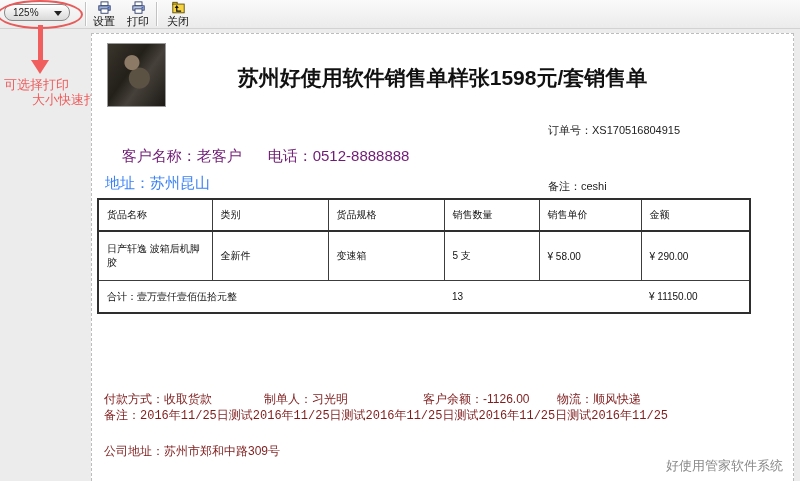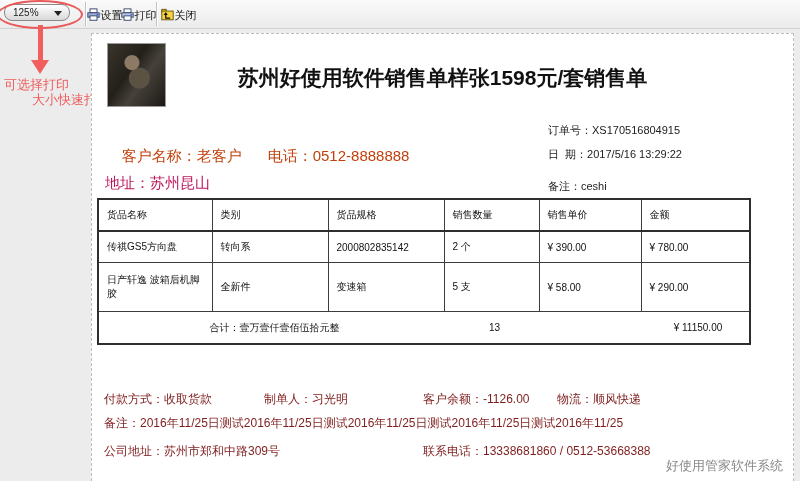--- a/index.html
+++ b/index.html
@@ -31,22 +31,22 @@
     position:absolute; left:-3px; top:0; width:82px; height:25px;
     border:2px solid #e85b5b; border-radius:50%; pointer-events:none;
   }
   .tb-sep {
     position:absolute; top:2px; width:1px; height:24px;
     background:#c2c2c2; border-right:1px solid #ffffff;
   }
   .sep1 { left:85px; } .sep2 { left:156px; }
   .tb-btn {
     position:absolute; top:1px; width:36px; height:27px;
-    display:flex; flex-direction:row; align-items:center;
-    font-size:11px; color:#111; cursor:default;justify-content:center;
+    display:flex; flex-direction:column; align-items:center;
+    font-size:11px; color:#111; cursor:default;
   }
   .btn-settings { left:86px; } .btn-print { left:120px; } .btn-close { left:160px; }
   .tb-btn svg { width:15px; height:14px; display:block; }
   .tb-btn .lbl { line-height:12px; white-space:nowrap; }
 
   
   .arrow-line { position:absolute; left:38px; top:25px; width:5px; height:36px; background:#f15e5e; }
   .arrow-head { position:absolute; left:31px; top:60px; width:0; height:0;
     border-left:9px solid transparent; border-right:9px solid transparent; border-top:14px solid #f15e5e; }
   .annot { position:absolute; left:4px; color:#ef5b5b; font-size:13px; white-space:nowrap; }
@@ -62,50 +62,50 @@
     background:
       radial-gradient(circle at 42% 30%, #8d7a66 0 7px, transparent 8px),
       radial-gradient(circle at 55% 55%, #5c5244 0 10px, transparent 11px),
       linear-gradient(125deg,#3a352c 0%,#23201a 40%,#46413a 60%,#1c1915 100%);
     border:1px solid #9a9a9a; box-sizing:border-box;
   }
   .title {
     position:absolute; left:0; top:30px; width:100%; text-align:center;
     font-size:21px; font-weight:bold; color:#111; white-space:nowrap;
   }
-  .cust { position:absolute; left:13px; top:96px; font-size:15px; color:#c2410c; white-space:pre; }
+  .cust { position:absolute; left:13px; top:96px; font-size:15px; color:#701a75; white-space:pre; }
   .cust .phone { margin-left:26px; }
-  .addr { position:absolute; left:13px; top:140px; font-size:15px; color:#be185d; white-space:pre; }
+  .addr { position:absolute; left:13px; top:140px; font-size:15px; color:#3b82f6; white-space:pre; }
   .meta { position:absolute; left:456px; font-size:11px; color:#222; white-space:pre; }
   .meta-order { top:89px; } .meta-date { top:113px; } .meta-remark { top:145px; }
 
   
   table.items {
     position:absolute; left:5px; top:164px; width:652px;
     border-collapse:collapse; table-layout:fixed;
     font-size:10px; color:#111; border:2px solid #2e2e2e;
   }
   .items th, .items td {
     border:1px solid #3c3c3c; padding:2px 2px 2px 8px;
     text-align:left; font-weight:normal; vertical-align:middle;
     overflow:hidden;
   }
   .items thead th { height:26px; border-bottom:2px solid #2e2e2e; }
   .items tr.r1 td { height:26px; }
   .items tr.r2 td { height:44px; }
   .items tr.r3 td { height:25px; }
-  .items tr.total td { height:27px; border-left:none; border-right:none; border-bottom:none;text-align:center; }
+  .items tr.total td { height:27px; border-left:none; border-right:none; border-bottom:none; }
 
   
   .f { position:absolute; font-size:12px; color:#7f1d1d; white-space:pre; }
   .f-payment { left:12px; top:357px; }
   .f-maker   { left:172px; top:357px; }
   .f-balance { left:331px; top:357px; }
   .f-logist  { left:465px; top:357px; }
-  .f-remark  { left:12px; top:381px; }
+  .f-remark  { left:12px; top:373px;font-family:Liberation Mono, monospace; }
   .f-company { left:12px; top:409px; }
   .f-contact { left:331px; top:409px; }
   .watermark { position:absolute; left:574px; top:423px; font-size:13px; color:#8a8a8a; white-space:nowrap; }
 </style>
 </head>
 <body>
 
 <div class="toolbar">
   <div class="zoom-select">
     <span>125%</span>
@@ -163,21 +163,20 @@
 
   <div class="photo"></div>
 
   <div class="title">苏州好使用软件销售单样张1598元/套销售单</div>
 
   <div class="cust">
     <span>客户名称：老客户</span><span class="phone">电话：0512-8888888</span>
   </div>
 
   <div class="meta meta-order">订单号：XS170516804915</div>
-  <div class="meta meta-date">日  期：2017/5/16 13:29:22</div>
   <div class="addr">地址：苏州昆山</div>
   <div class="meta meta-remark">备注：ceshi</div>
 
   <table class="items">
     <colgroup>
       <col style="width:114px">
         <col style="width:116px">
         <col style="width:116px">
       <col style="width:95px">
         <col style="width:102px">
@@ -187,28 +186,20 @@
       <tr>
         <th>货品名称</th>
         <th>类别</th>
         <th>货品规格</th>
         <th>销售数量</th>
         <th>销售单价</th>
         <th>金额</th>
       </tr>
     </thead>
     <tbody>
-      <tr class="r1">
-        <td>传祺GS5方向盘</td>
-        <td>转向系</td>
-        <td>2000802835142</td>
-        <td>2 个</td>
-        <td>¥ 390.00</td>
-        <td>¥ 780.00</td>
-      </tr>
       <tr class="r2">
         <td>日产轩逸 波箱后机脚胶</td>
         <td>全新件</td>
         <td>变速箱</td>
         <td>5 支</td>
         <td>¥ 58.00</td>
         <td>¥ 290.00</td>
       </tr>
       <tr class="total">
         <td colspan="3">合计：壹万壹仟壹佰伍拾元整</td>
@@ -218,16 +209,15 @@
       </tr>
     </tbody>
   </table>
 
   <div class="f f-payment">付款方式：收取货款</div>
   <div class="f f-maker">制单人：习光明</div>
   <div class="f f-balance">客户余额：-1126.00</div>
   <div class="f f-logist">物流：顺风快递</div>
   <div class="f f-remark">备注：2016年11/25日测试2016年11/25日测试2016年11/25日测试2016年11/25日测试2016年11/25</div>
   <div class="f f-company">公司地址：苏州市郑和中路309号</div>
-  <div class="f f-contact">联系电话：13338681860 / 0512-53668388</div>
 
   <div class="watermark">好使用管家软件系统</div>
 </div>
 
 </body></html>

